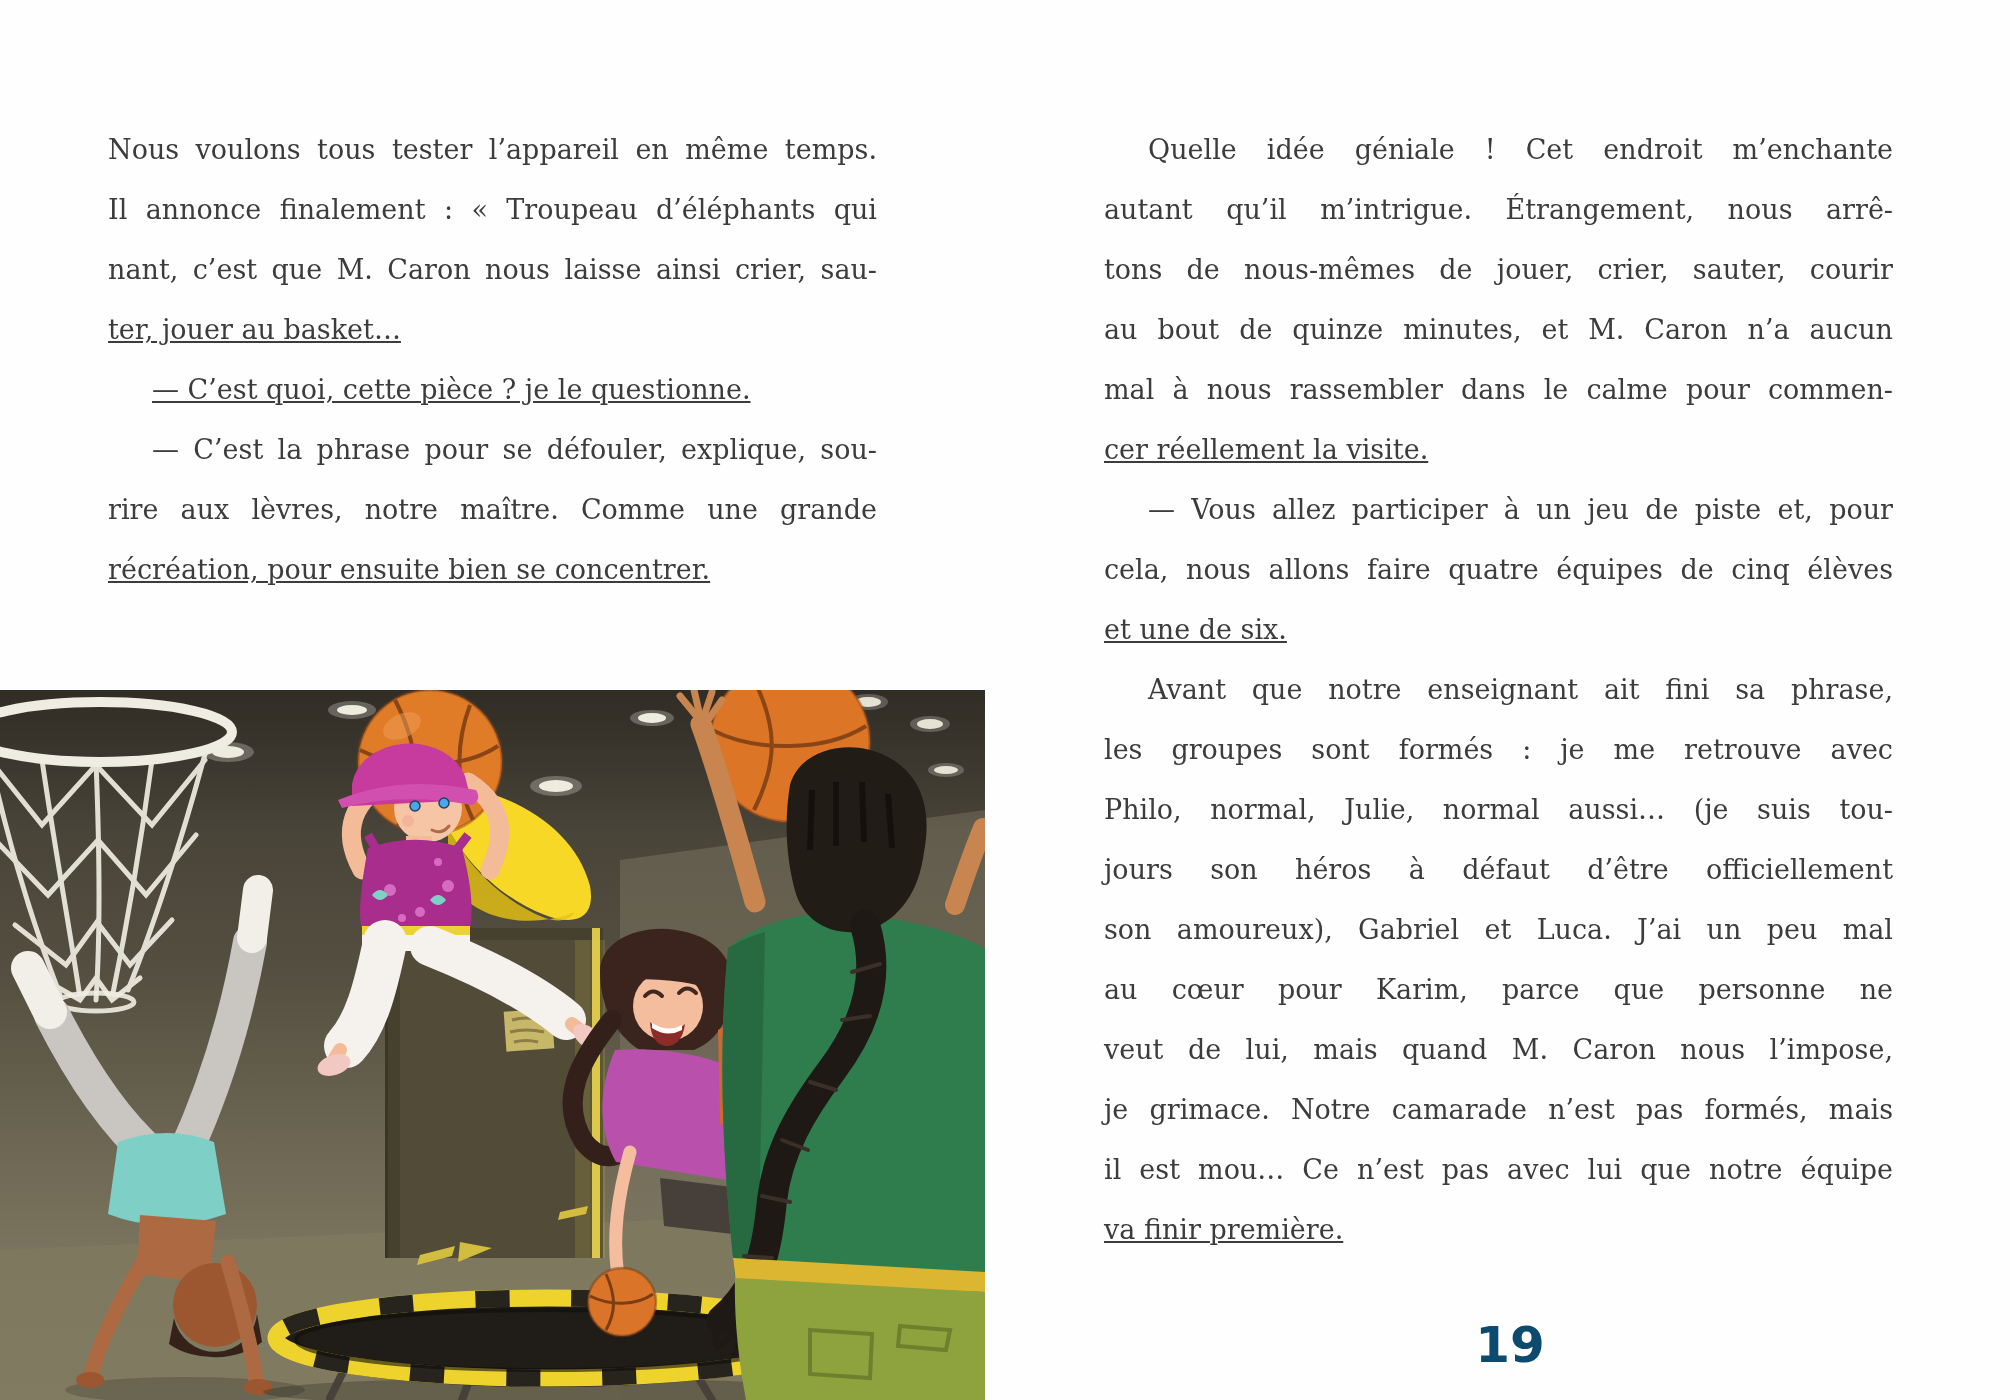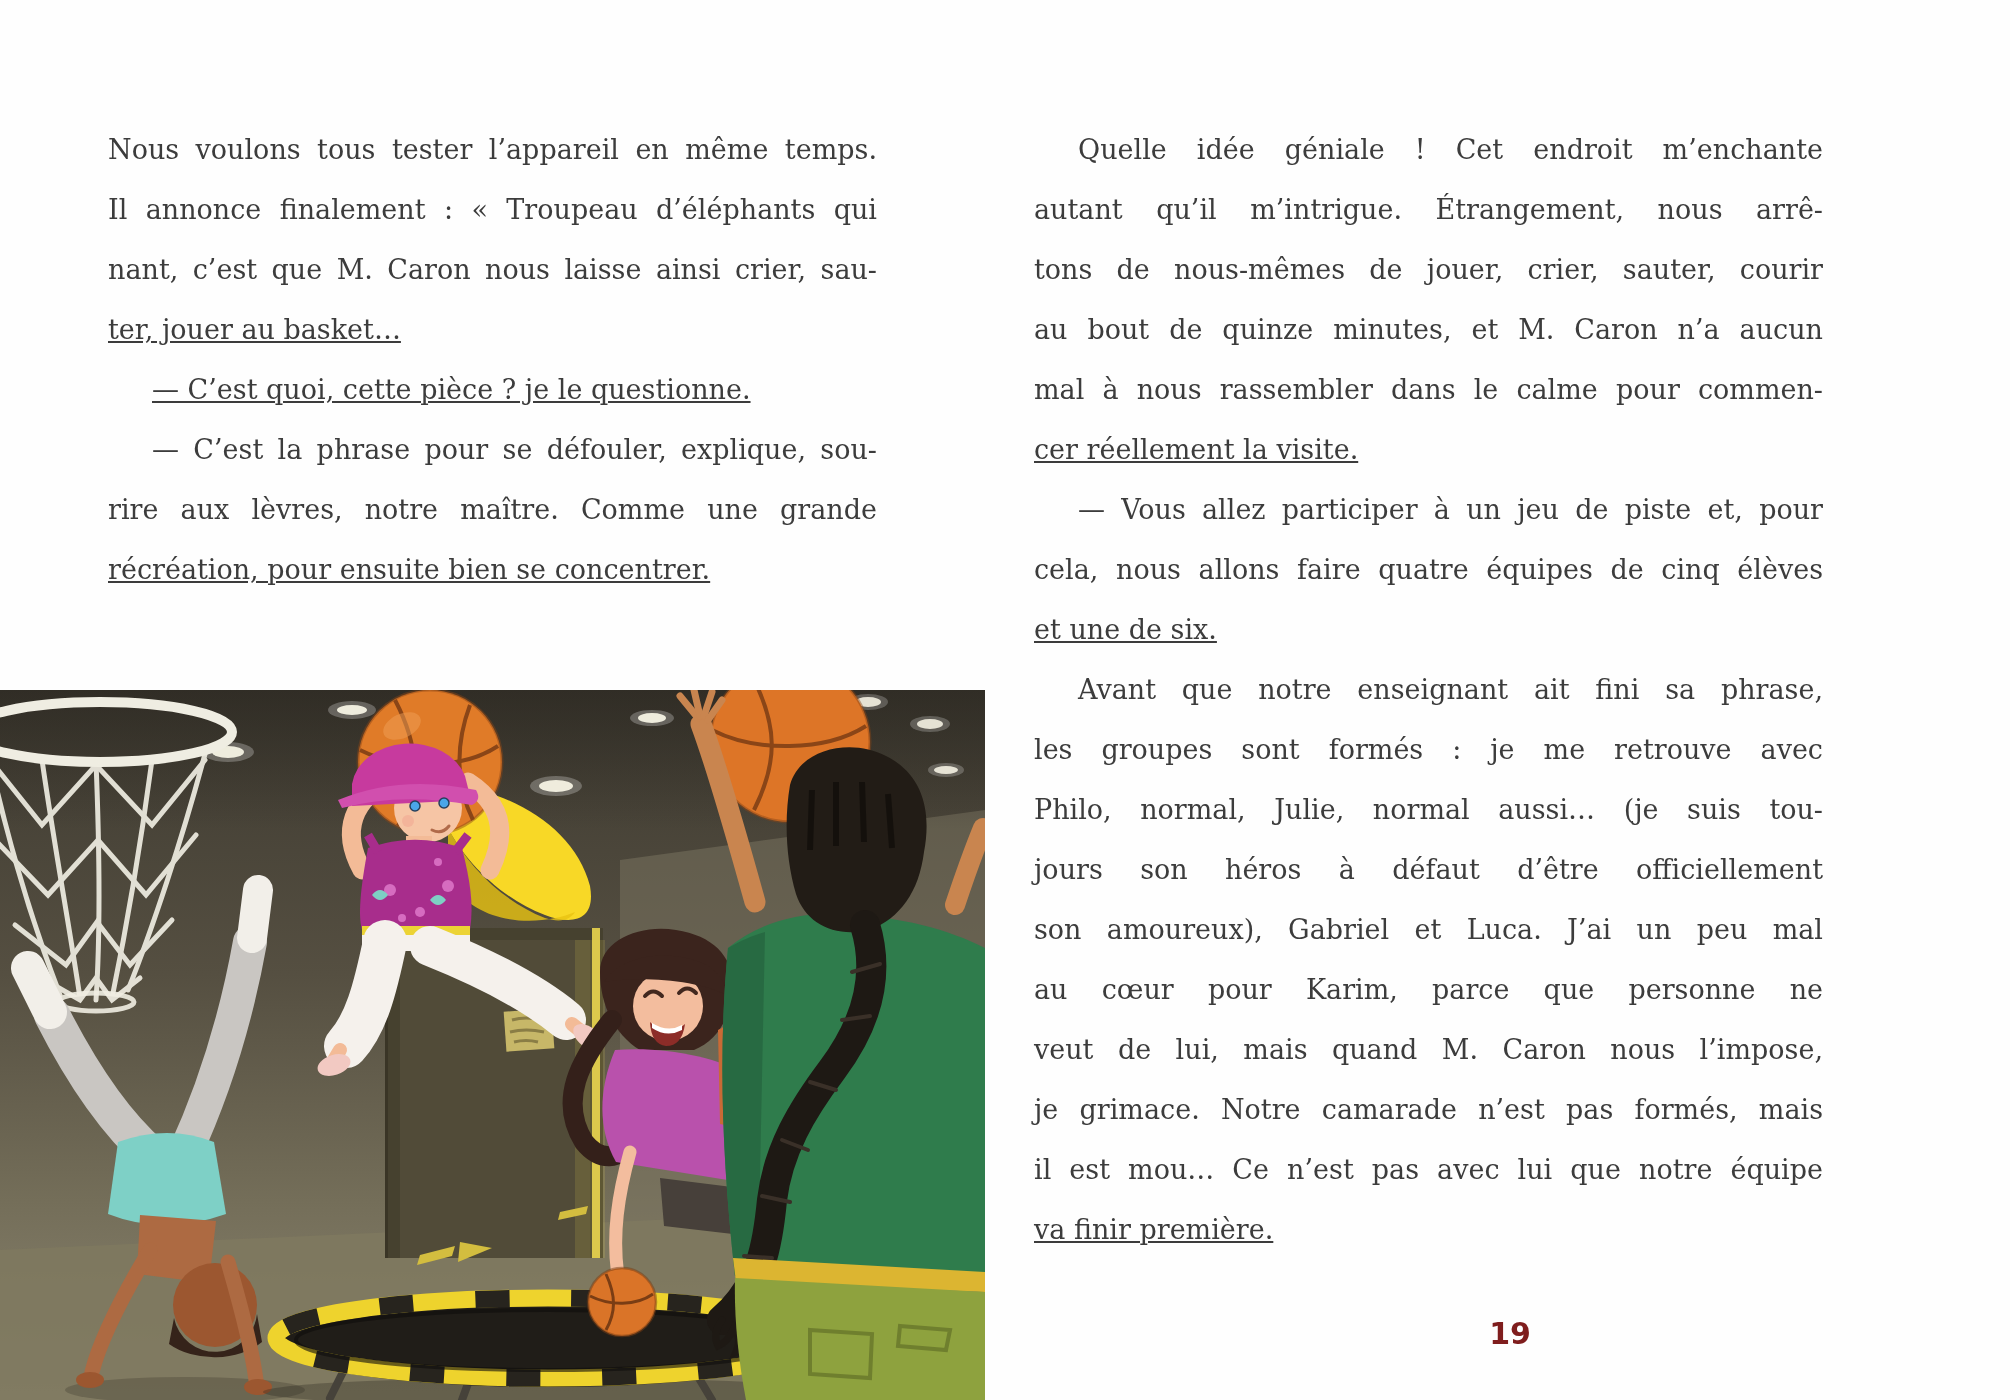--- a/index.html
+++ b/index.html
@@ -11,32 +11,32 @@
   }
   .textcol{
     position:absolute;
     top:120px;
     font-family:"DejaVu Serif","Liberation Serif",serif;
     font-size:27px;
     line-height:60px;
     color:#3c3c3c;
   }
   #left-col{left:108px;width:769px;}
-  #right-col{left:1034px;width:789px;}
+  #right-col{left:1104px;width:789px;}
   .line{text-align:justify;text-align-last:justify;}
   .line.end{text-align-last:left;text-decoration:underline;}
   .line.indent{text-indent:44px;}
   #pageno{
     position:absolute;
     left:1470px;top:1316px;width:80px;
     text-align:center;
     font-family:"DejaVu Sans","Liberation Sans",sans-serif;
     font-weight:700;
-    font-size:30px;
-    color:#7f1d1d;
+    font-size:50px;
+    color:#0c4a6e;
   }
   #illo{
     position:absolute;
     left:0;top:690px;
     width:985px;height:710px;
   }
   #illo svg{display:block;}
 </style>
 </head>
 <body>

